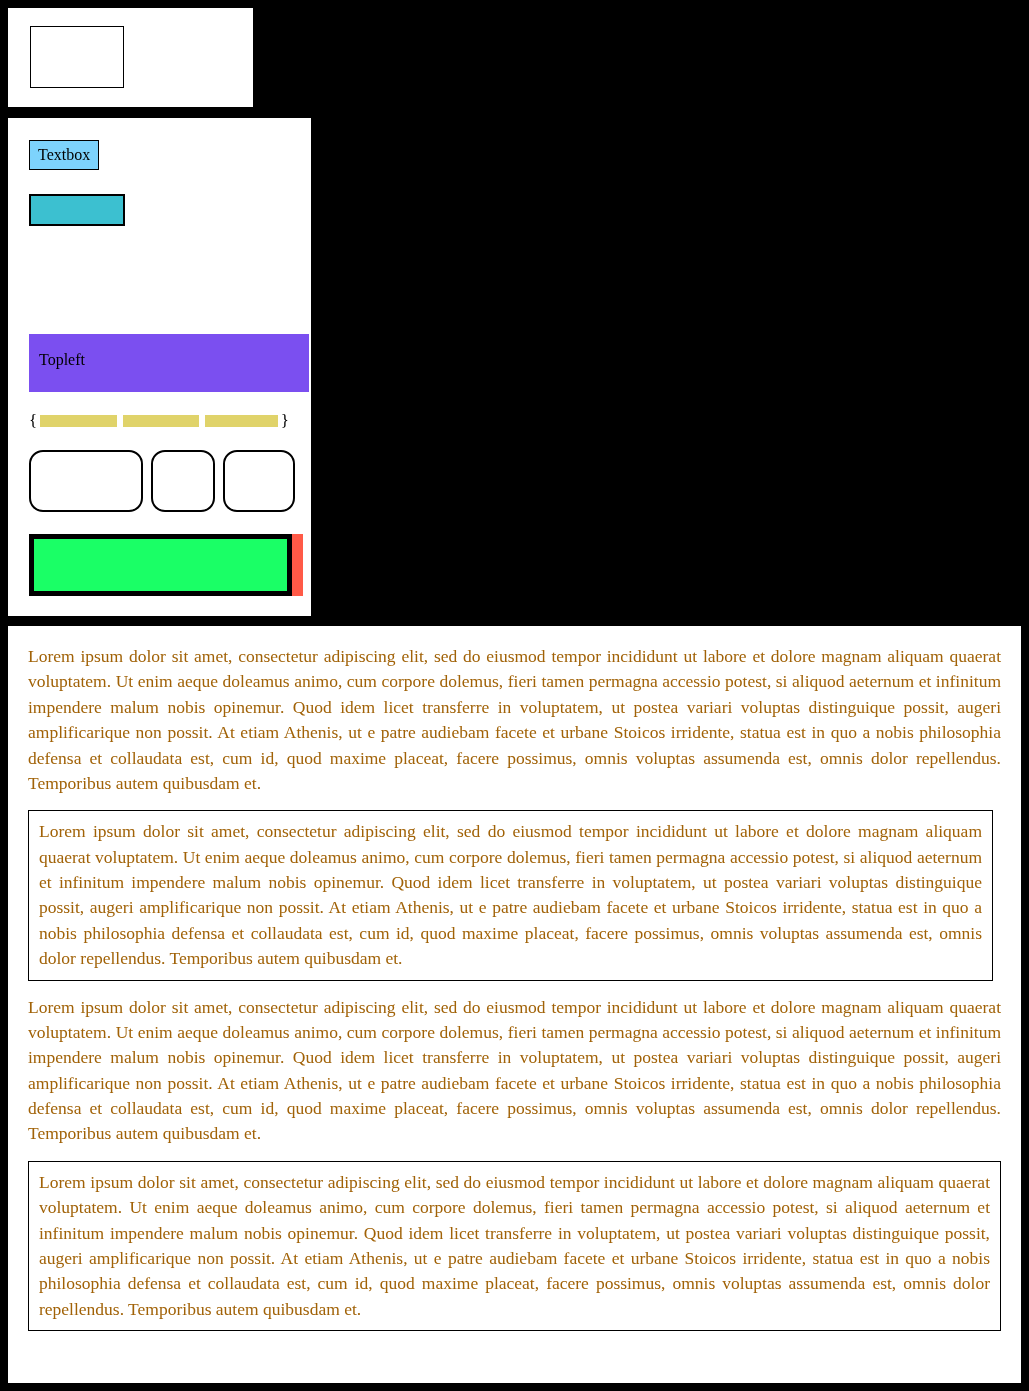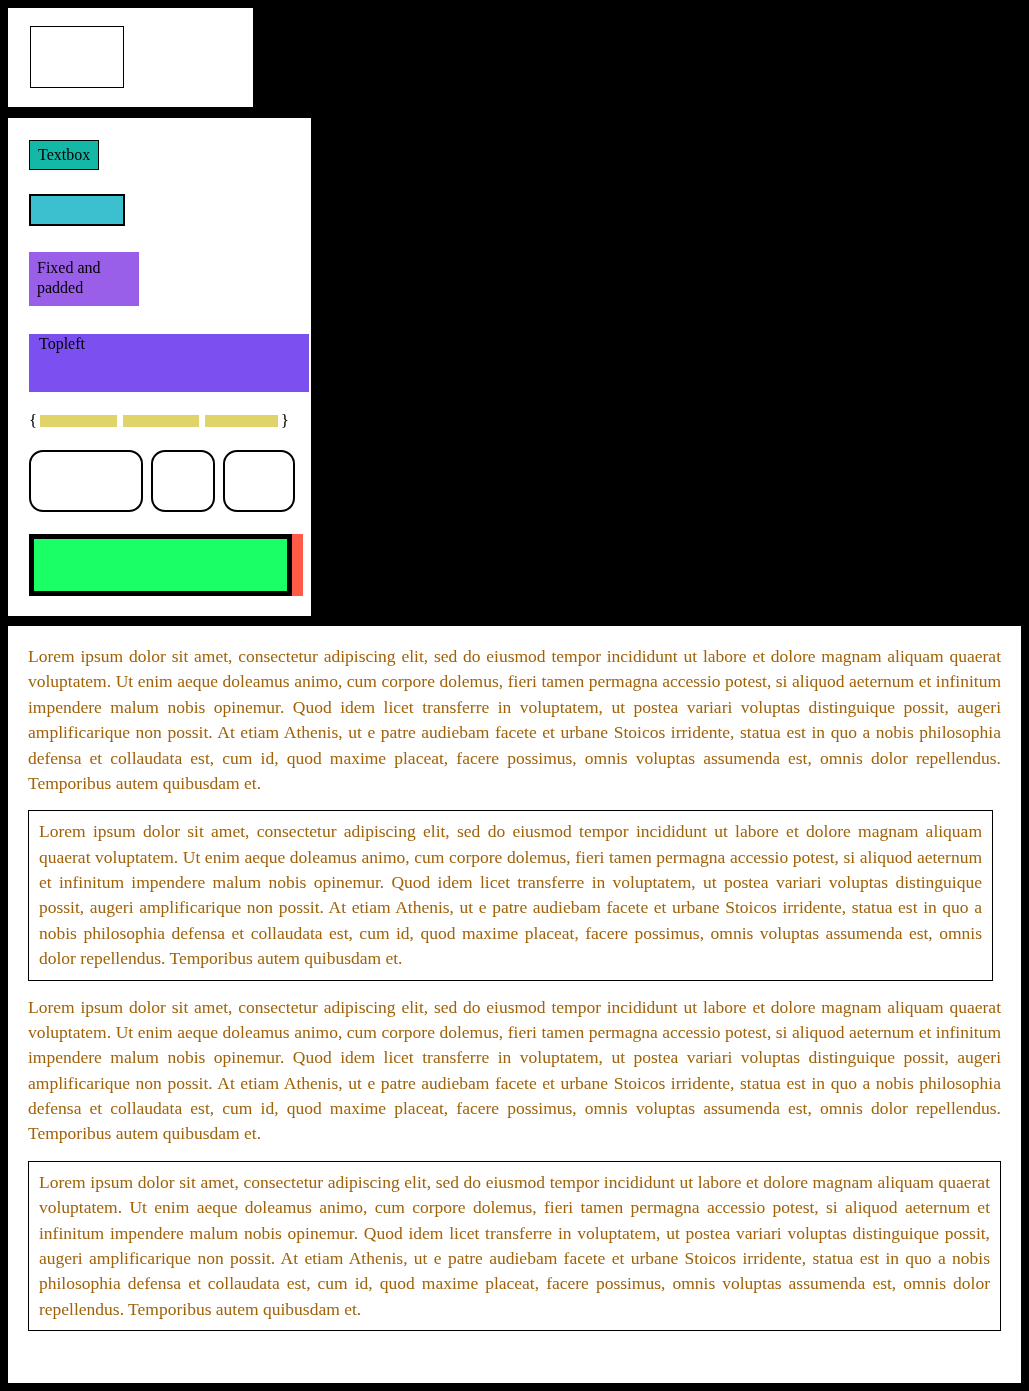--- a/index.html
+++ b/index.html
@@ -50,21 +50,21 @@
     font-family: "Liberation Serif", serif;
     font-size: 16px;
     color: #000000;
     line-height: 1.25;
   }
 
   .box-textbox {
     left: 21px;
     top: 22px;
     padding: 4px 8px;
-    background: #14b8a6;
+    background: #7dd3fc;
     border: 1px solid #000000;
   }
 
   .box-teal {
     left: 21px;
     top: 76px;
     width: 96px;
     height: 32px;
     background: #3cc0d0;
     border: 2px solid #000000;
@@ -78,21 +78,21 @@
     background: #9a5fe8;
     padding: 6px 8px;
   }
 
   .box-topleft {
     left: 21px;
     top: 216px;
     width: 280px;
     height: 58px;
     background: #7b4ff0;
-    padding: 0 10px;
+    padding: 16px 10px;
   }
 
   
   .brace-row {
     position: absolute;
     left: 21px;
     top: 292px;
     width: 260px;
     height: 22px;
     display: flex;
@@ -185,21 +185,20 @@
 <div class="panel-top">
   <div class="empty-box"></div>
 </div>
 
 <div class="panel-boxes">
 
   <div class="bx box-textbox">Textbox</div>
 
   <div class="bx box-teal"></div>
 
-  <div class="bx box-fixed">Fixed and padded</div>
 
   <div class="bx box-topleft">Topleft</div>
 
   <div class="brace-row">
     <span>{</span>
     <span class="bar bar-1"></span>
     <span class="bar bar-2"></span>
     <span class="bar bar-3"></span>
     <span>}</span>
   </div>

